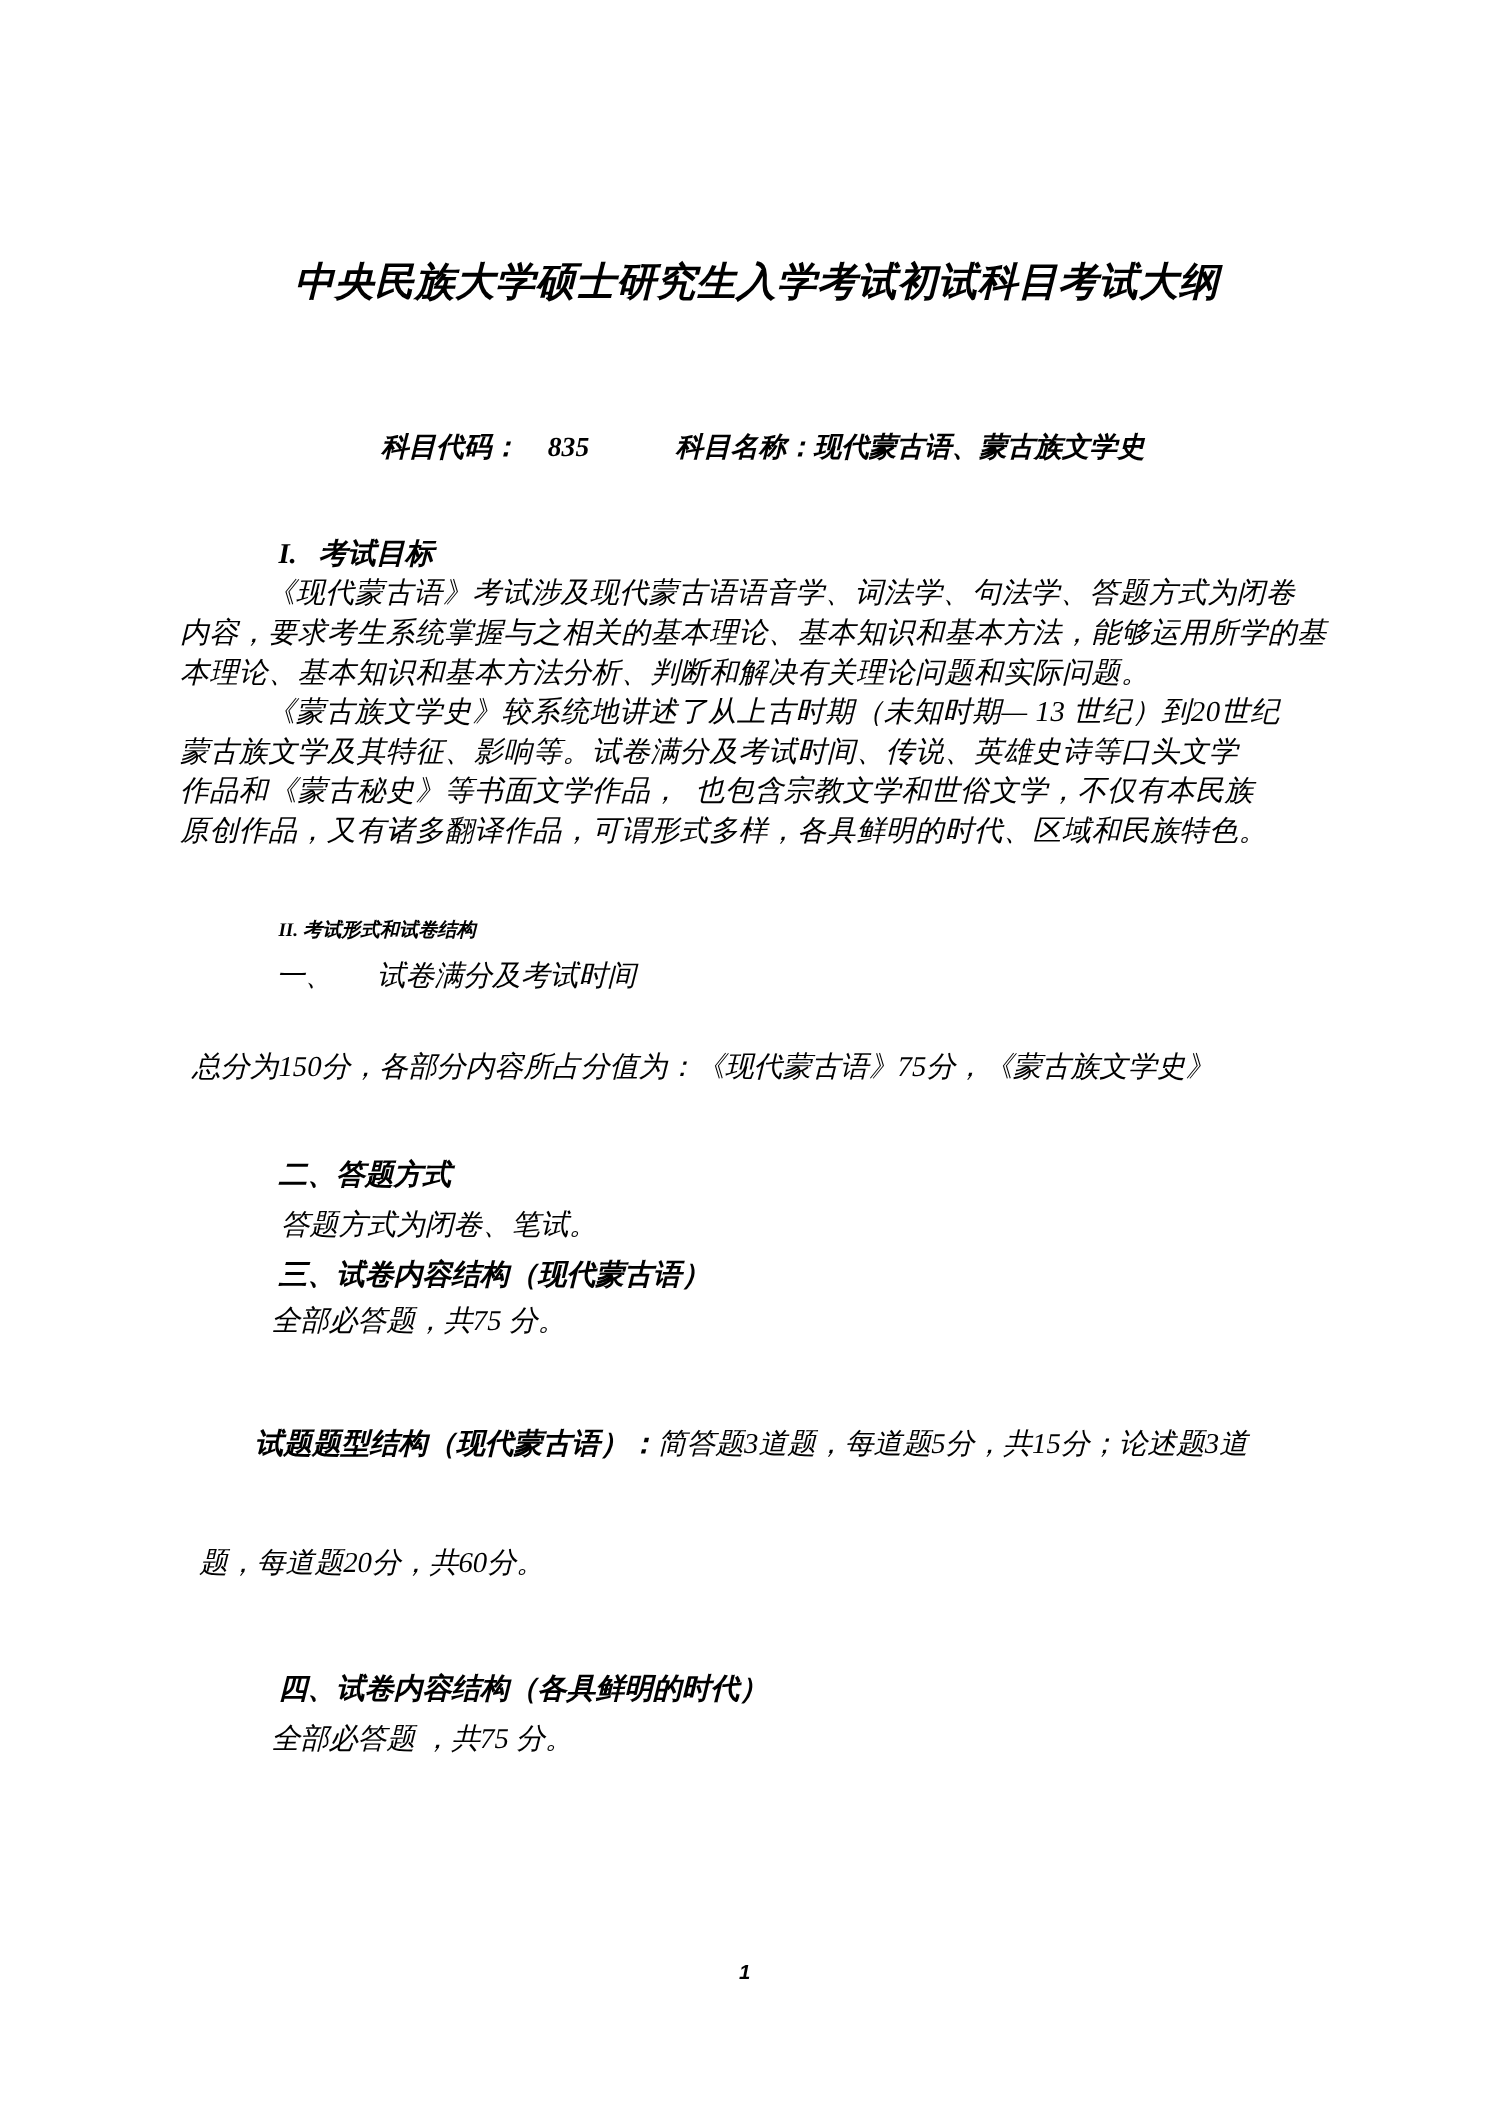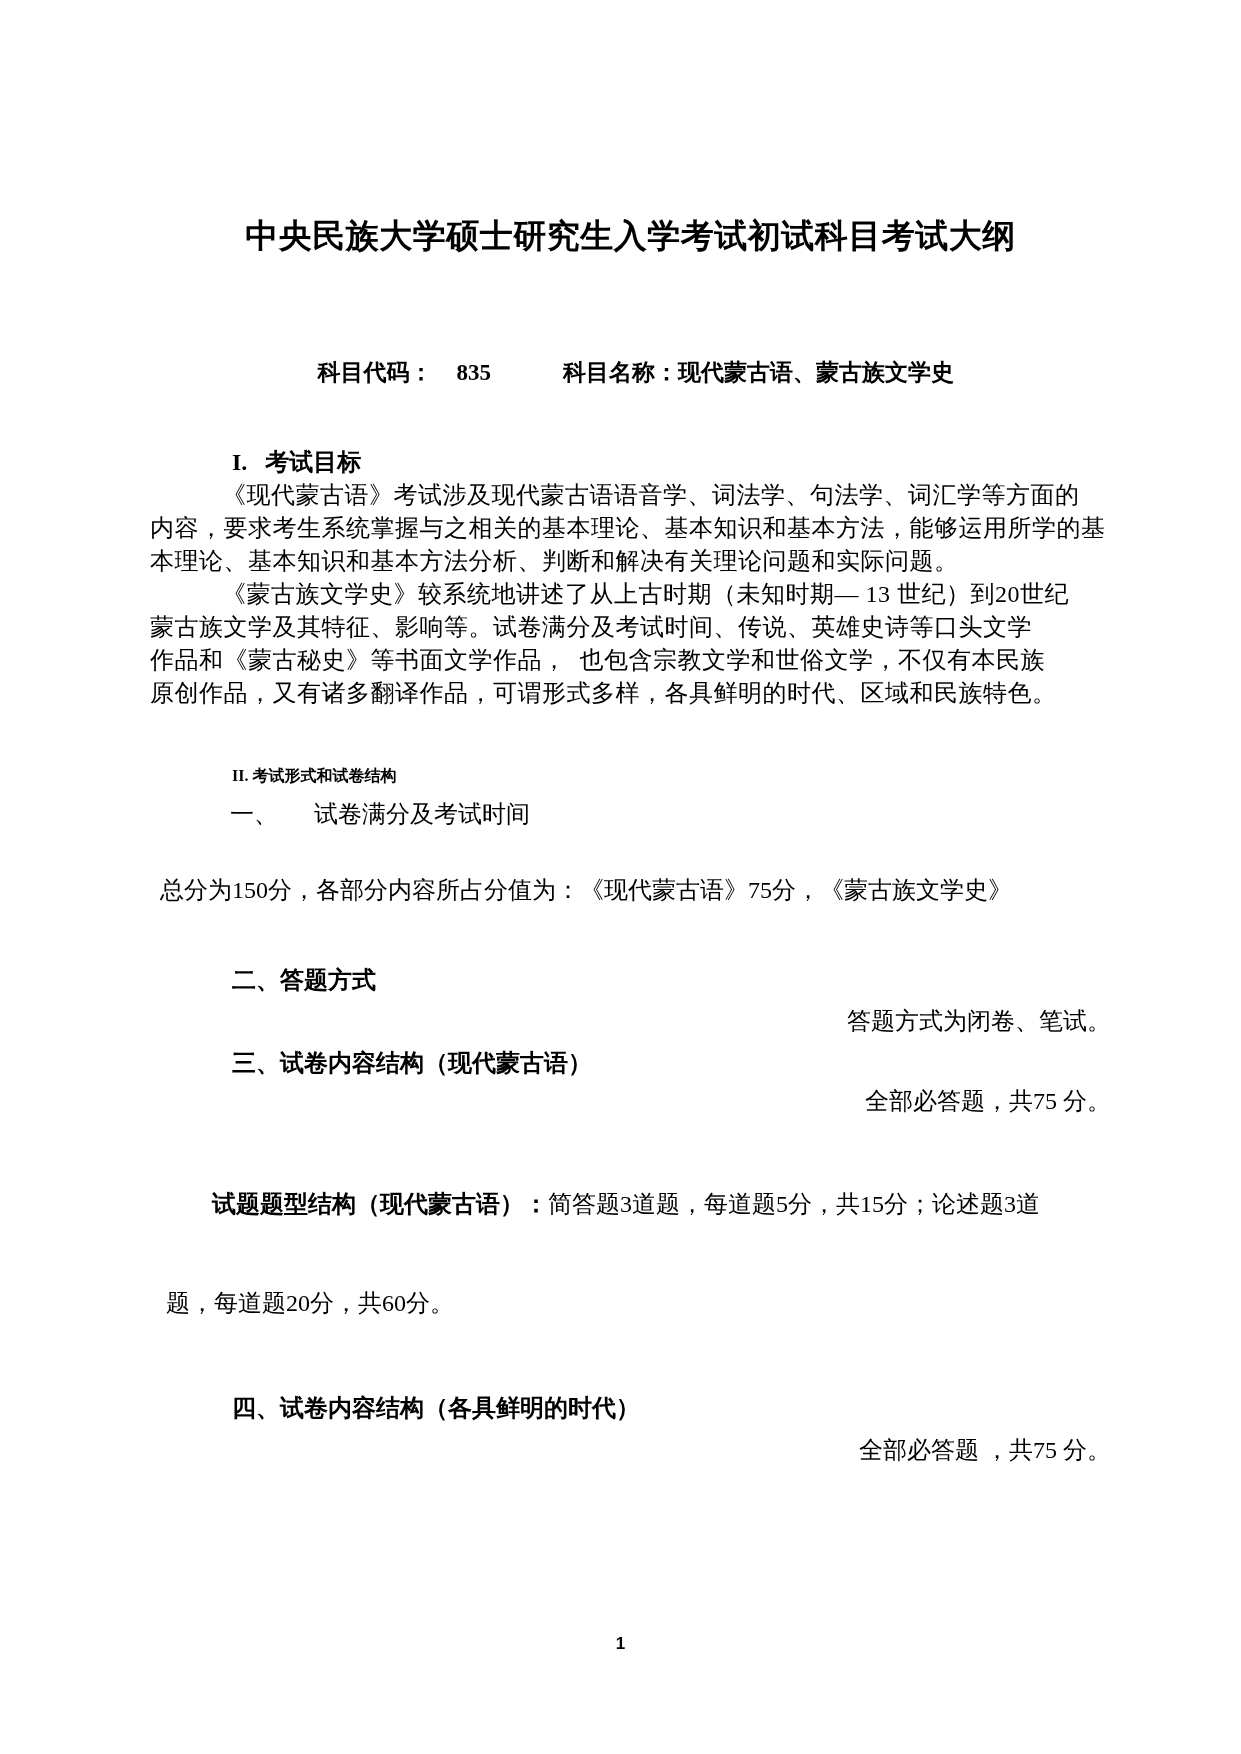--- a/index.html
+++ b/index.html
@@ -8,20 +8,21 @@
     background: #e8e8e8;
   }
   .page {
     position: relative;
     width: 1241px;
     height: 1754px;
     background: #ffffff;
     color: #000000;
     font-family: "Liberation Serif", "DejaVu Serif", serif;
     overflow: hidden;
+    font-style: italic;
   }
   .content {
     padding: 216px 130px 0 150px;
   }
   .content * {
     white-space: pre-wrap;
   }
   .doc-title {
     font-size: 33px;
     font-weight: bold;
@@ -81,21 +82,20 @@
   .mt-51 { margin-top: 51px; }
   .mt-9  { margin-top: 9px; }
   .mt-8  { margin-top: 8px; }
   .mt-6  { margin-top: 6px; }
   .mt-5  { margin-top: 5px; }
   .mt-4  { margin-top: 4px; }
   .body-line {
     padding-left: 84px;
     font-size: 24px;
     line-height: 33px;
-    text-align: right;
   }
   .body-line.less-indent { padding-left: 76px; }
   .question-structure {
     font-size: 24px;
     line-height: 33px;
   }
   .question-structure .line-1 { text-indent: 62px; }
   .question-structure .line-2 { text-indent: 16px; }
   .question-structure .bold-lead { font-weight: bold; }
   .page-number {
@@ -116,21 +116,21 @@
   <div class="content">
 
     <div class="doc-title">中央民族大学硕士研究生入学考试初试科目考试大纲</div>
 
     <div class="subject-line">
       <span class="code-label">科目代码：</span><span class="code-value">835</span><span class="name-label">科目名称：</span><span class="name-value">现代蒙古语、蒙古族文学史</span>
     </div>
 
     <div class="heading-1">I.   考试目标</div>
 
-    <div class="para indent-first"><div>《现代蒙古语》考试涉及现代蒙古语语音学、词法学、句法学、词汇学等方面的</div><div>内容，要求考生系统掌握与之相关的基本理论、基本知识和基本方法，能够运用所学的基</div><div>本理论、基本知识和基本方法分析、判断和解决有关理论问题和实际问题。</div></div>
+    <div class="para indent-first"><div>《现代蒙古语》考试涉及现代蒙古语语音学、词法学、句法学、答题方式为闭卷</div><div>内容，要求考生系统掌握与之相关的基本理论、基本知识和基本方法，能够运用所学的基</div><div>本理论、基本知识和基本方法分析、判断和解决有关理论问题和实际问题。</div></div>
 
     <div class="para indent-first"><div>《蒙古族文学史》较系统地讲述了从上古时期（未知时期— 13 世纪）到20世纪</div><div>蒙古族文学及其特征、影响等。试卷满分及考试时间、传说、英雄史诗等口头文学</div><div>作品和《蒙古秘史》等书面文学作品，  也包含宗教文学和世俗文学，不仅有本民族</div><div>原创作品，又有诸多翻译作品，可谓形式多样，各具鲜明的时代、区域和民族特色。</div></div>
 
     <div class="heading-2">II. 考试形式和试卷结构</div>
 
     <div class="sub-heading-plain">一、      试卷满分及考试时间</div>
 
     <div class="score-para"><div>总分为150分，各部分内容所占分值为：《现代蒙古语》75分，《蒙古族文学史》</div></div>
 
     <div class="sub-heading-bold mt-51">二、答题方式</div>

